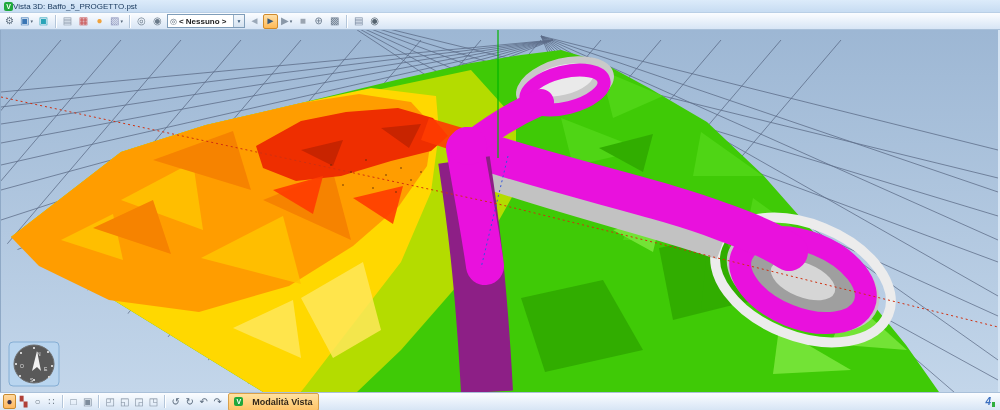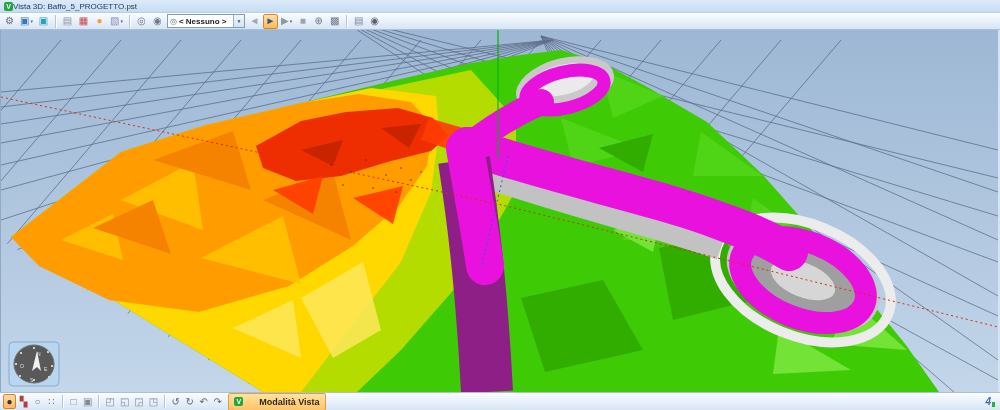--- a/index.html
+++ b/index.html
@@ -45,21 +45,21 @@
     border-left:1px solid #8fa9c6; border-right:2px solid #d5e4f3;
     background:linear-gradient(var(--sky-top,#9db7d4),var(--sky-bottom,#c3d6ea)); }
   .viewport svg{ position:absolute; left:0; top:0; }
 
   
   .bottombar{ height:18px; display:flex; align-items:center;
     background:linear-gradient(var(--toolbar-from,#fbfdff),var(--toolbar-to,#d7e5f5));
     border-top:1px solid #a9c0d9; padding:0 3px; }
   .bb-icons{ display:flex; align-items:center; gap:1px; }
   .bb-icons .tbtn{ min-width:13px; }
-  .status-pill{ height:14px; display:flex; align-items:center; gap:16px;
+  .status-pill{ height:14px; display:flex; align-items:center; gap:9px;
     background:linear-gradient(var(--status-pill-from,#ffe2a0),var(--status-pill-to,#ffc468));
     border:1px solid #d9a04a; border-radius:2px; padding:8px 5px; margin-left:4px; }
   .status-pill .s-ico{ width:9px; height:9px; background:var(--app-green,#1fa83c);
     border-radius:2px; color:#fff; font-size:7px; font-weight:bold;
     display:flex; align-items:center; justify-content:center; }
   .status-pill .s-label{ font-size:9px; color:#33271a; font-weight:bold;
     white-space:nowrap; }
   .bb-spacer{ flex:1; }
   .corner-badge{ font-size:10px; font-style:italic; font-weight:bold;
     color:#3a6ebf; display:flex; align-items:flex-end; gap:1px; margin-right:2px; }

